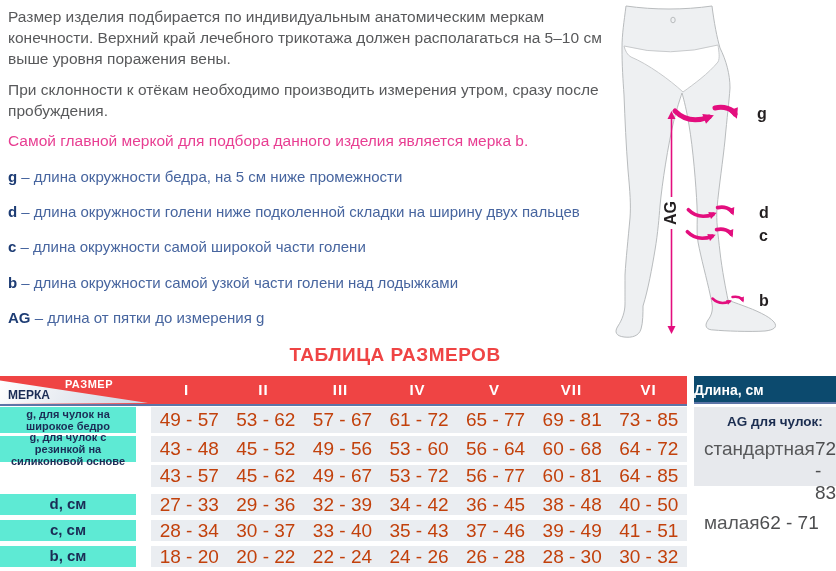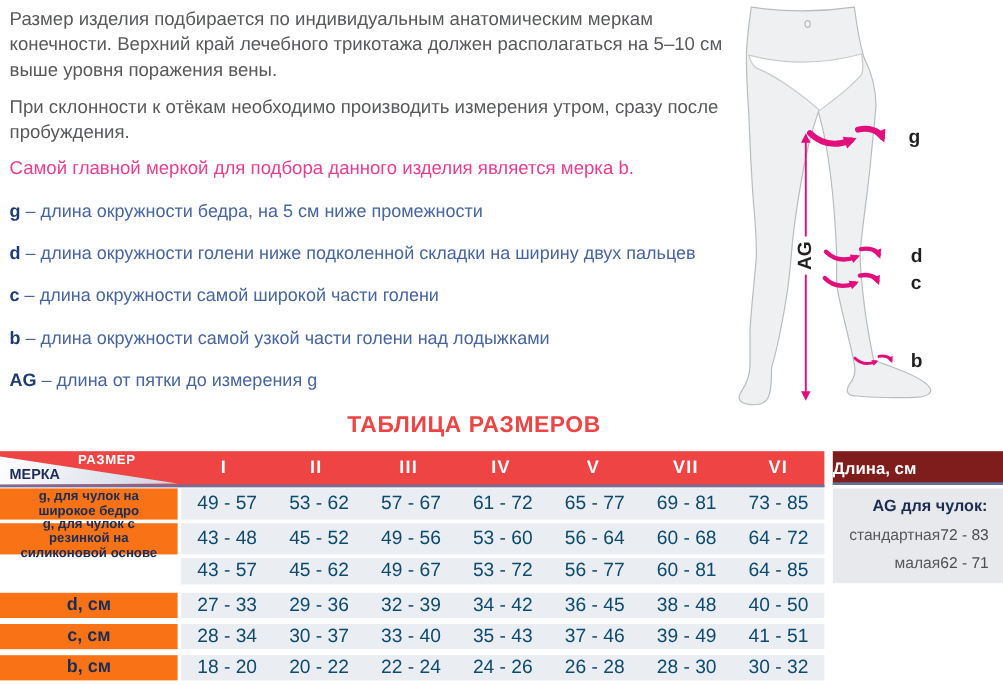--- a/index.html
+++ b/index.html
@@ -26,35 +26,35 @@
   .corner{position:absolute;left:0;top:0;width:148px;height:100%;overflow:hidden;}
   .corner .tri{position:absolute;left:0;top:0;right:0;bottom:0;
     background:linear-gradient(120deg,#ffffff,#ccd4e2);
     clip-path:polygon(0 16%,100% 96%,0 100%);}
   .corner .sz{position:absolute;top:2px;left:30px;right:0;text-align:center;
     color:#fff;font-weight:bold;font-size:11px;letter-spacing:.5px;}
   .corner .mk{position:absolute;bottom:2px;left:8px;color:#1b2c55;font-weight:bold;font-size:12px;}
   .hcols{position:absolute;left:148px;right:0;top:0;bottom:0;display:flex;}
   .hcell{flex:1;text-align:center;line-height:28px;color:#fff;font-weight:bold;font-size:15px;letter-spacing:1px;}
   .row{position:absolute;left:0;width:687px;}
-  .rlabel{position:absolute;left:0;top:0;width:148px;height:100%;background:#f97316;
+  .rlabel{position:absolute;left:0;top:0;width:136px;height:100%;background:#5eead4;
     color:#1b2c55;font-weight:bold;font-size:11px;line-height:1.12;
     display:flex;align-items:center;justify-content:center;text-align:center;
     padding:0 9px;box-sizing:border-box;}
   .row.big .rlabel{font-size:15px;text-align:right;}
   .vals{position:absolute;left:151px;top:0;width:536px;height:100%;background:#eaedf1;display:flex;}
-  .vcell{flex:1;display:flex;align-items:center;justify-content:center;font-size:16px;color:#0c4a6e;}
-  
-  .len-head{position:absolute;left:694px;top:376px;width:142px;height:28px;background:#7f1d1d;
+  .vcell{flex:1;display:flex;align-items:center;justify-content:center;font-size:19px;color:#c2410c;}
+  
+  .len-head{position:absolute;left:694px;top:376px;width:142px;height:28px;background:#0c4a6e;
     border-bottom:2px solid #5d75a7;color:#fff;font-weight:bold;font-size:14px;
     line-height:28px;box-sizing:border-box;}
   .len-body{position:absolute;left:694px;top:407px;width:142px;height:79px;background:#e7e9ed;
     box-sizing:border-box;padding:7px 12px 0 10px;}
   .len-sub{font-size:13.5px;font-weight:bold;color:#1b2d50;margin-bottom:9px;margin-left:23px;}
-  .len-opt{display:flex;justify-content:flex-end;font-size:13px;margin-bottom:8px;}
+  .len-opt{display:flex;justify-content:flex-start;font-size:19px;margin-bottom:8px;}
   .len-name{color:#57585a;}
   .len-range{color:#4c4d4f;}
 </style>
 </head>
 <body>
 
 <div class="page">
 
   <div class="para p1">Размер изделия подбирается по индивидуальным анатомическим меркам конечности. Верхний край лечебного трикотажа должен располагаться на 5–10 см выше уровня поражения вены.</div>
   <div class="para p2">При склонности к отёкам необходимо производить измерения утром, сразу после пробуждения.</div>

